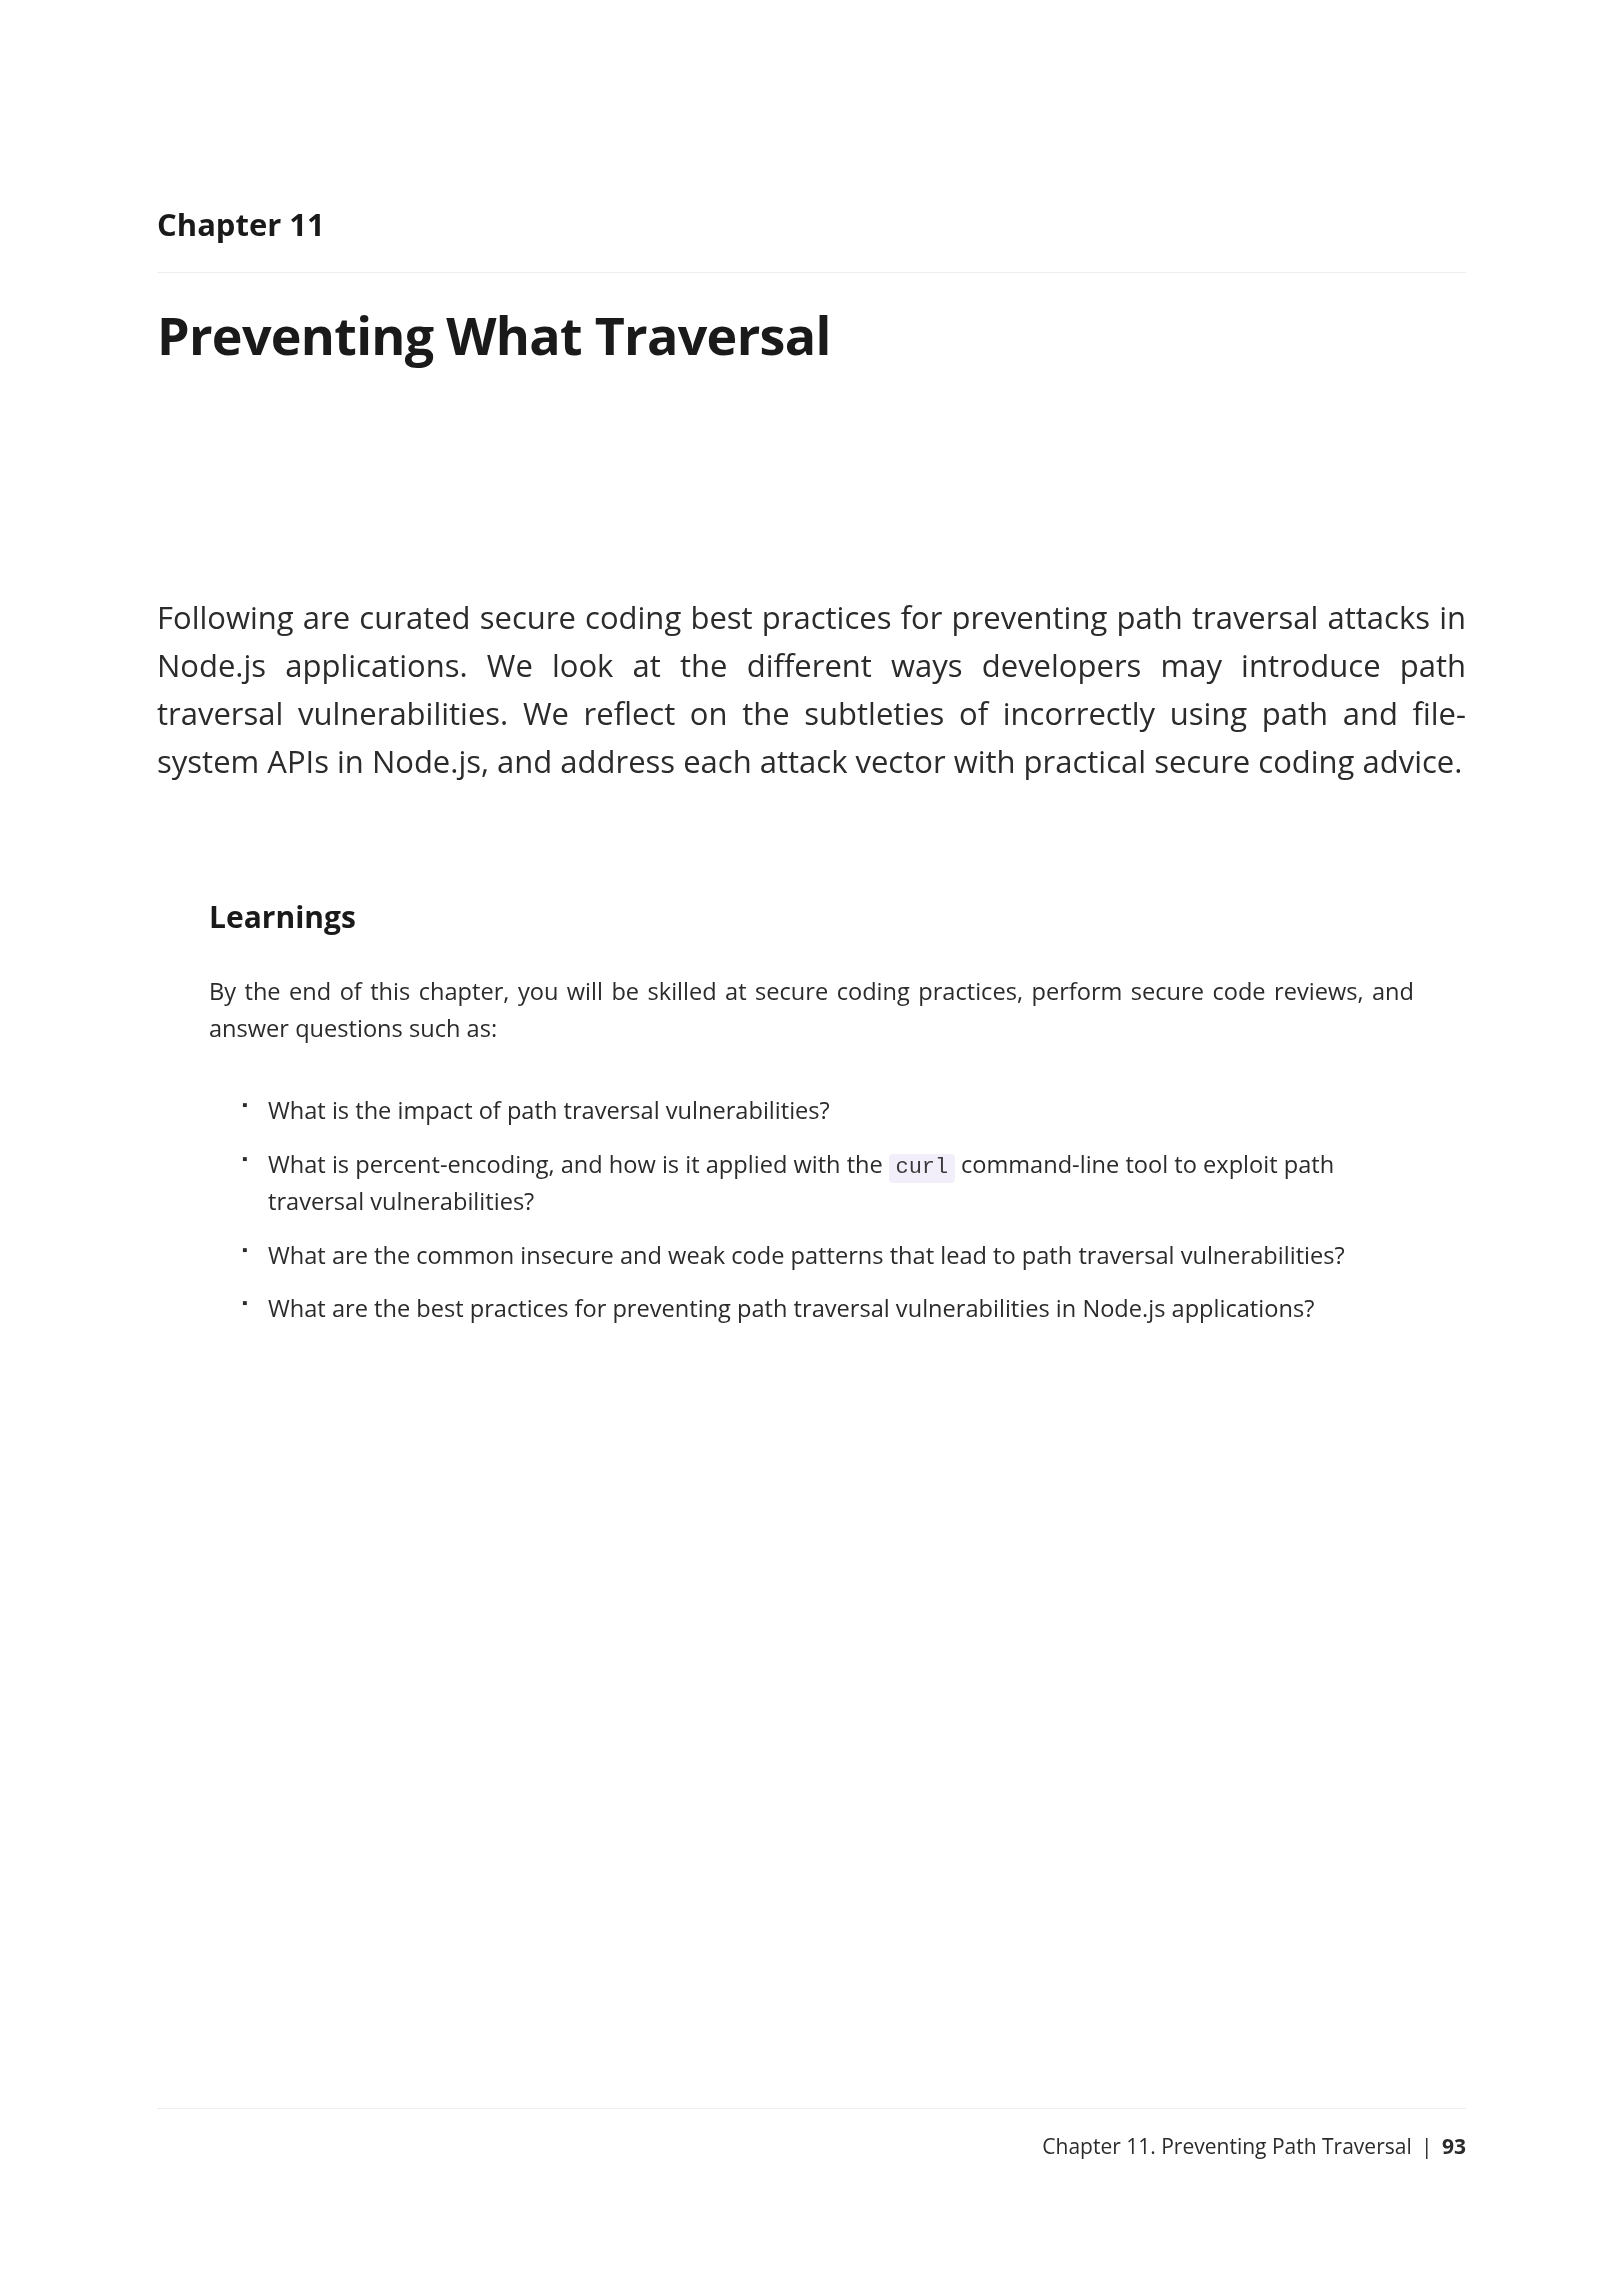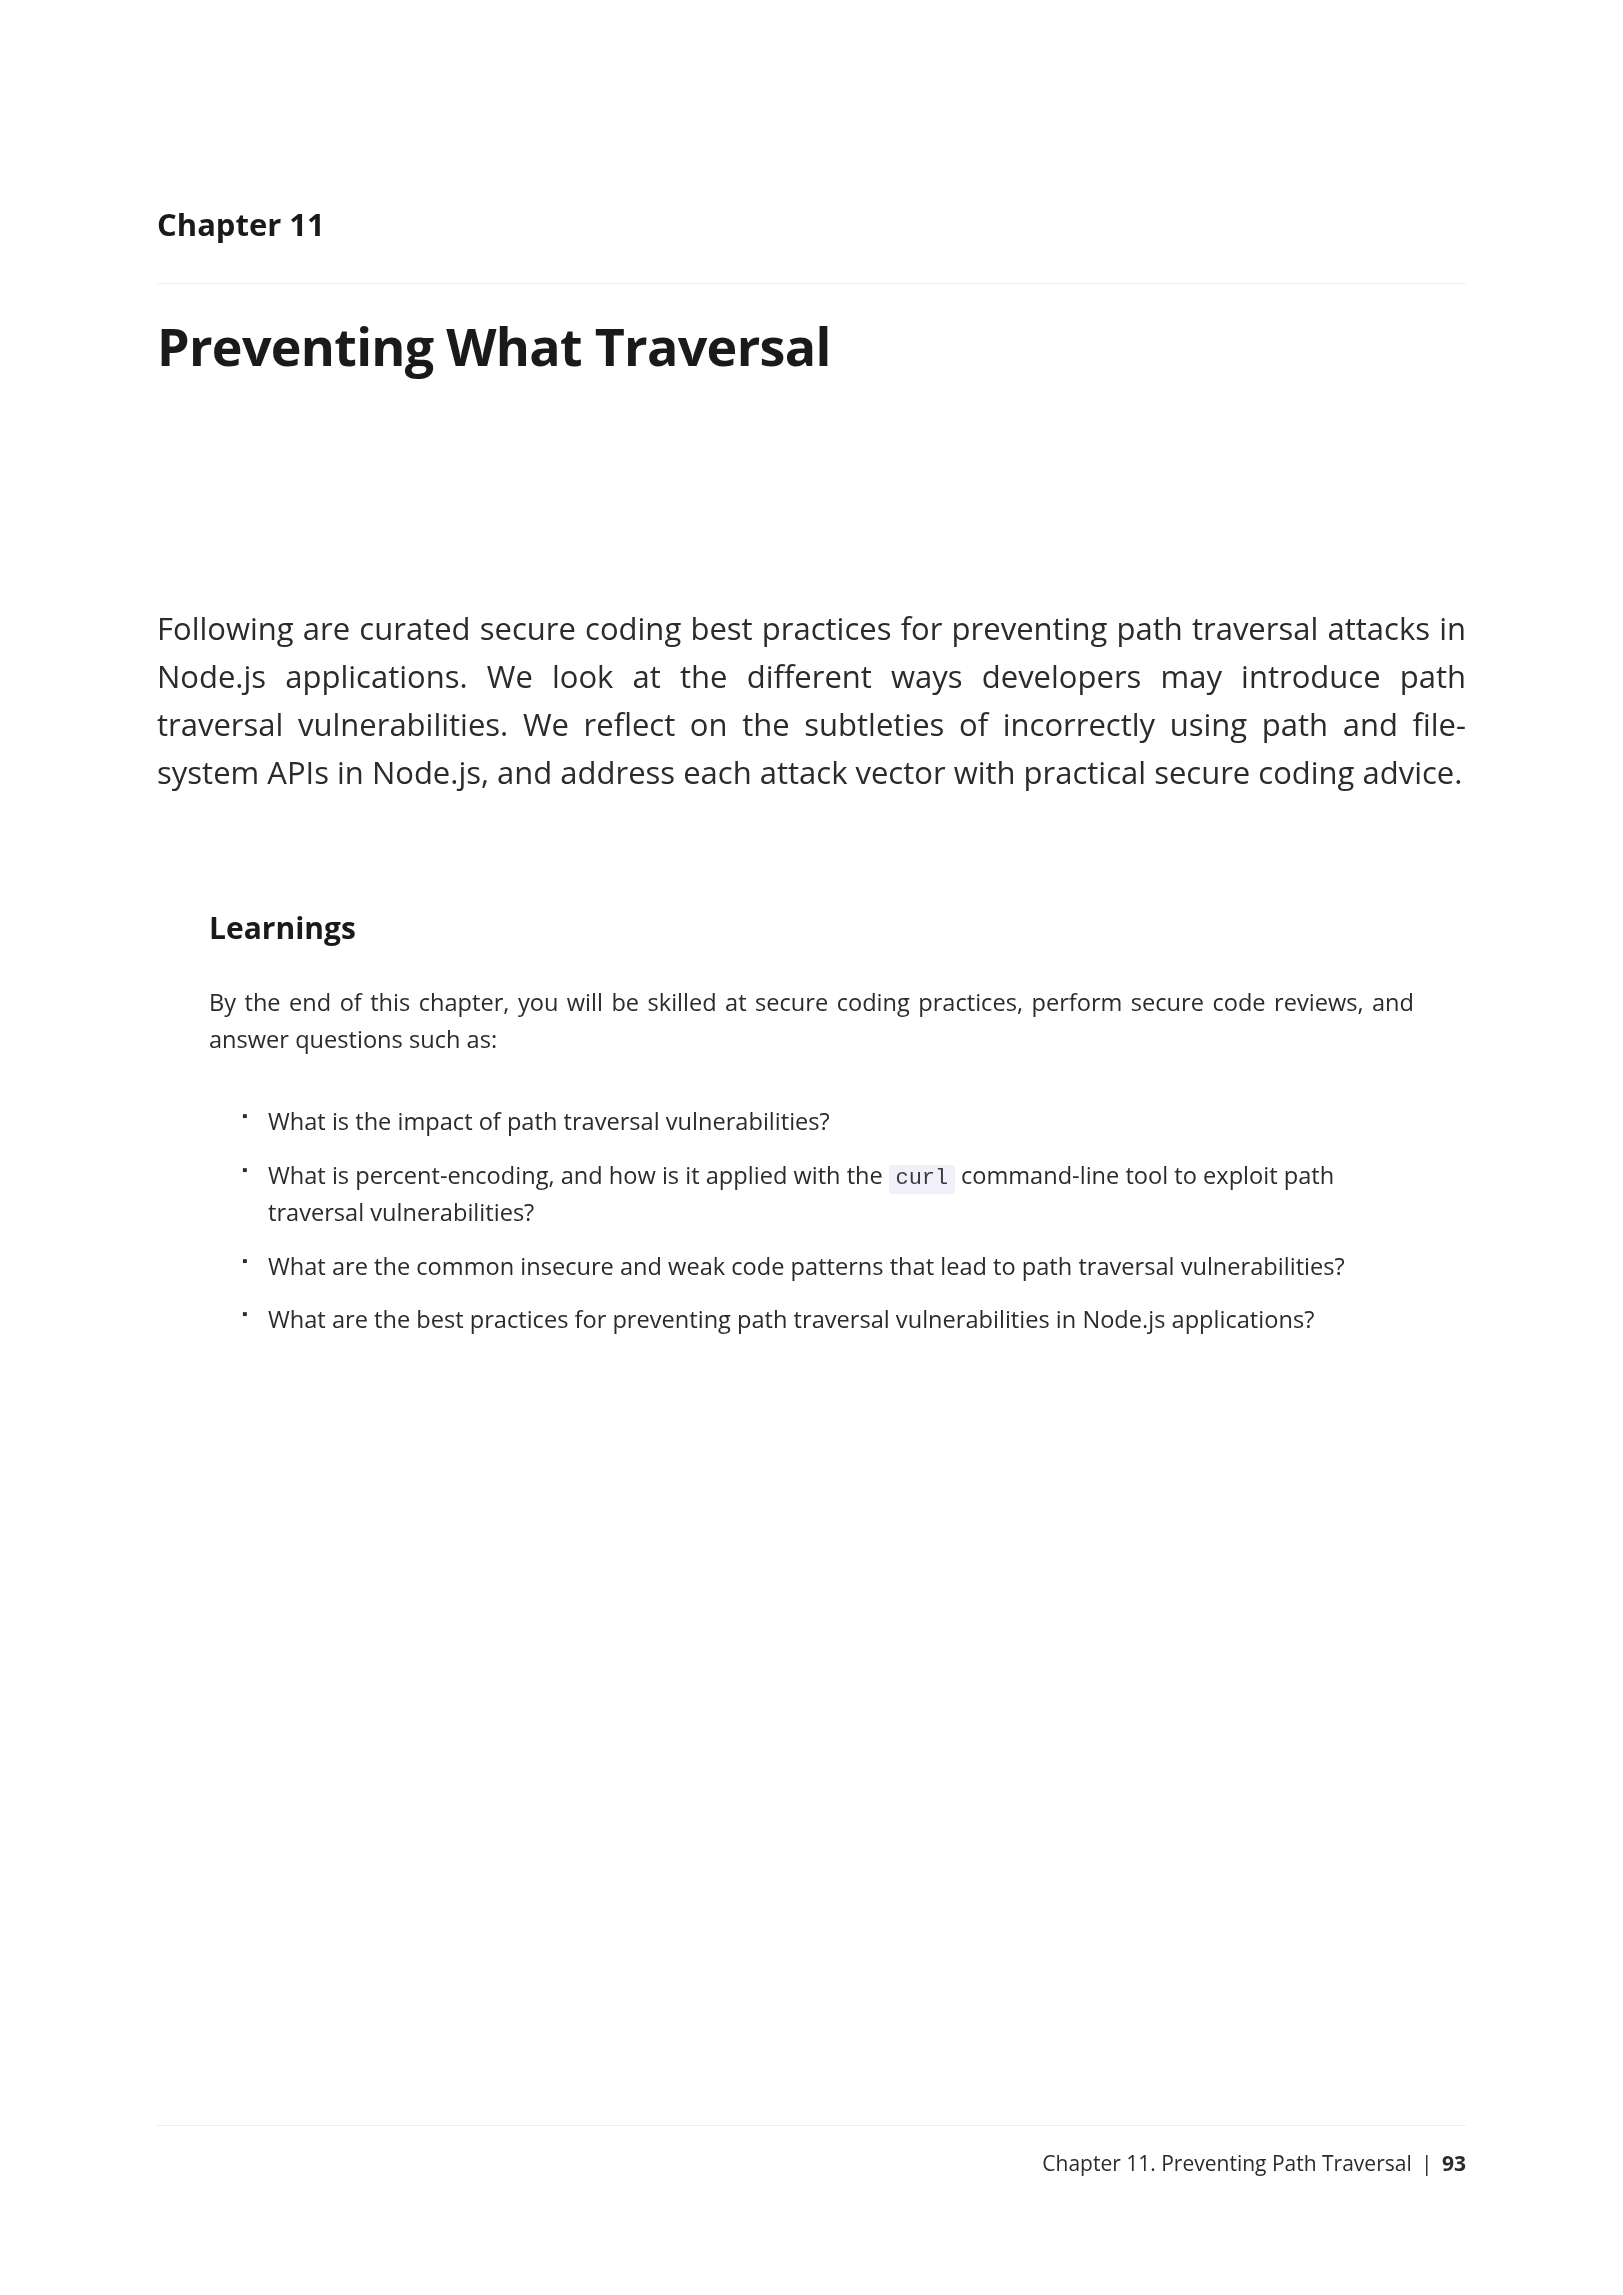--- a/index.html
+++ b/index.html
@@ -15,21 +15,21 @@
     color: #2b2b2b;
     position: relative;
   }
   .page {
     padding: 203px 157px 0 157px;
   }
   .chapter-label {
     font-size: 31px;
     font-weight: 700;
     color: #1a1a1a;
-    margin-bottom: 38px;
+    margin-bottom: 27px;
   }
   .hr-top {
     border: none;
     border-top: 1.3px solid #eeeeee;
     margin-bottom: 26px;
   }
   .chapter-title {
     font-size: 52px;
     font-weight: 700;
     color: #1a1a1a;
@@ -83,21 +83,21 @@
   code.inline {
     font-family: "Consolas", "Menlo", "Courier New", monospace;
     background: #f3effa;
     color: #3a3a3a;
     padding: 1.3px 6.5px 2.6px 6.5px;
     border-radius: 4px;
     font-size: 22px;
   }
   .footer {
     position: absolute;
-    bottom: 118px;
+    bottom: 135px;
     left: 157px;
     right: 157px;
   }
   .footer-line {
     border: none;
     border-top: 1.3px solid #eeeeee;
     margin-bottom: 23px;
   }
   .footer-text {
     text-align: right;

